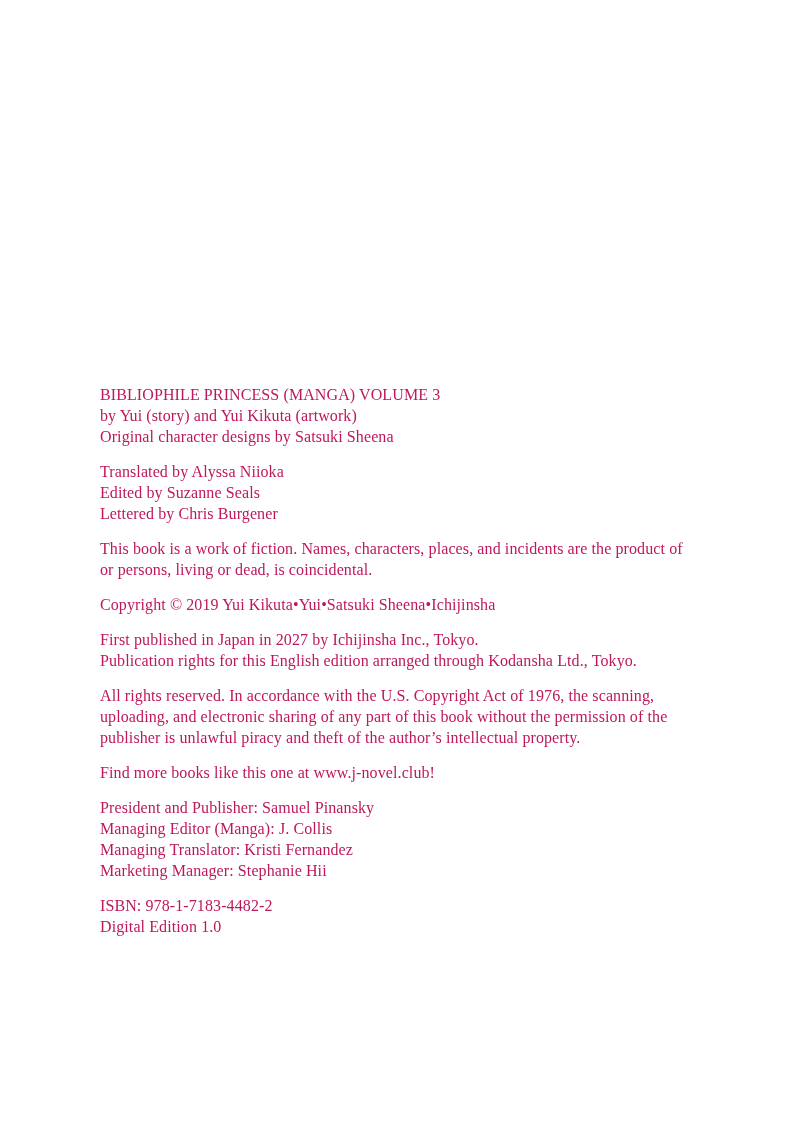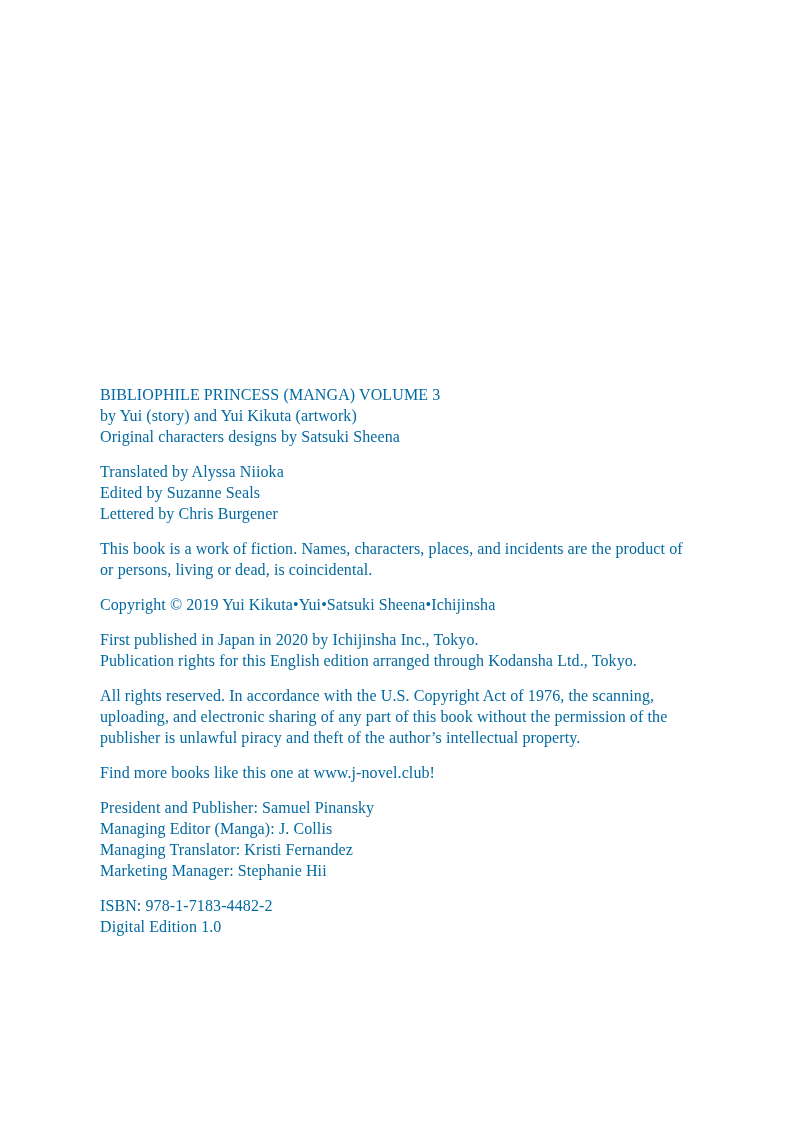--- a/index.html
+++ b/index.html
@@ -8,21 +8,21 @@
     height: 1138px;
     background: #ffffff;
     overflow: hidden;
   }
   .page {
     position: relative;
     width: 800px;
     height: 1138px;
     background: #ffffff;
     font-family: "Liberation Serif", "DejaVu Serif", serif;
-    color: #0369a1;
+    color: #be185d;
   }
   .colophon {
     position: absolute;
     left: 100px;
     top: 384px;
     width: 660px;
     font-size: 16px;
     line-height: 21px;
     letter-spacing: 0.1px;
   }
@@ -35,40 +35,40 @@
 </style>
 </head>
 <body>
 
 <div class="page">
   <div class="colophon">
 
     <div class="text-block">
       <div class="line">BIBLIOPHILE PRINCESS (MANGA) VOLUME 3</div>
       <div class="line">by Yui (story) and Yui Kikuta (artwork)</div>
-      <div class="line">Original characters designs by Satsuki Sheena</div>
+      <div class="line">Original character designs by Satsuki Sheena</div>
     </div>
 
     <div class="text-block">
       <div class="line">Translated by Alyssa Niioka</div>
       <div class="line">Edited by Suzanne Seals</div>
       <div class="line">Lettered by Chris Burgener</div>
     </div>
 
     <div class="text-block">
       <div class="line">This book is a work of fiction. Names, characters, places, and incidents are the product of</div>
       <div class="line">or persons, living or dead, is coincidental.</div>
     </div>
 
     <div class="text-block">
       <div class="line">Copyright © 2019 Yui Kikuta•Yui•Satsuki Sheena•Ichijinsha</div>
     </div>
 
     <div class="text-block">
-      <div class="line">First published in Japan in 2020 by Ichijinsha Inc., Tokyo.</div>
+      <div class="line">First published in Japan in 2027 by Ichijinsha Inc., Tokyo.</div>
       <div class="line">Publication rights for this English edition arranged through Kodansha Ltd., Tokyo.</div>
     </div>
 
     <div class="text-block">
       <div class="line">All rights reserved. In accordance with the U.S. Copyright Act of 1976, the scanning,</div>
       <div class="line">uploading, and electronic sharing of any part of this book without the permission of the</div>
       <div class="line">publisher is unlawful piracy and theft of the author’s intellectual property.</div>
     </div>
 
     <div class="text-block">

